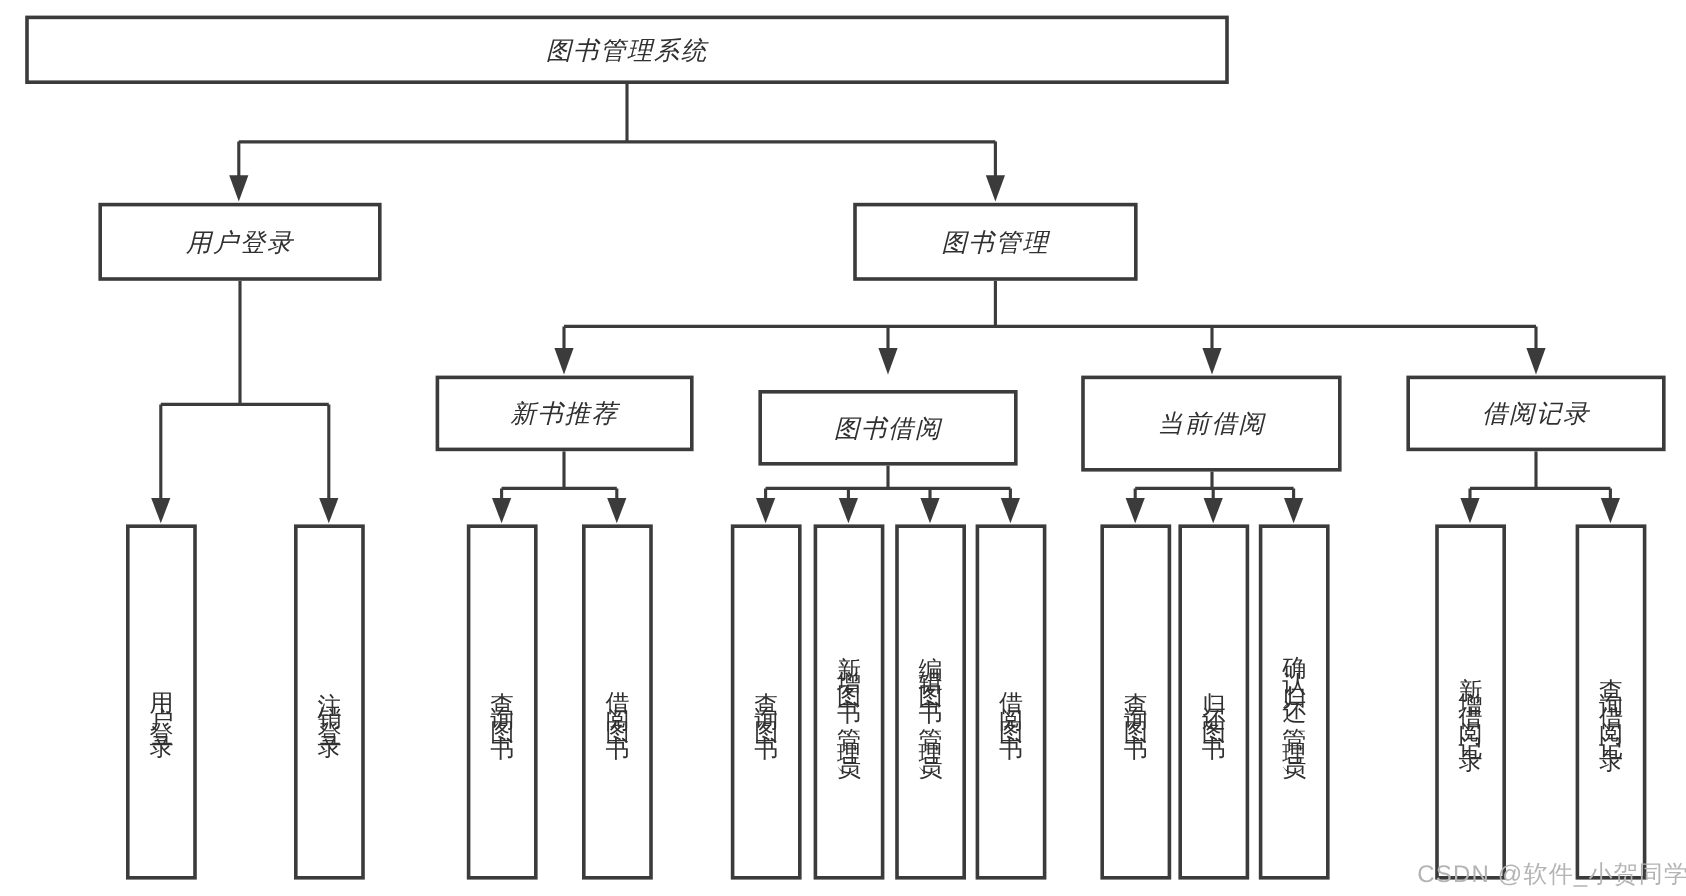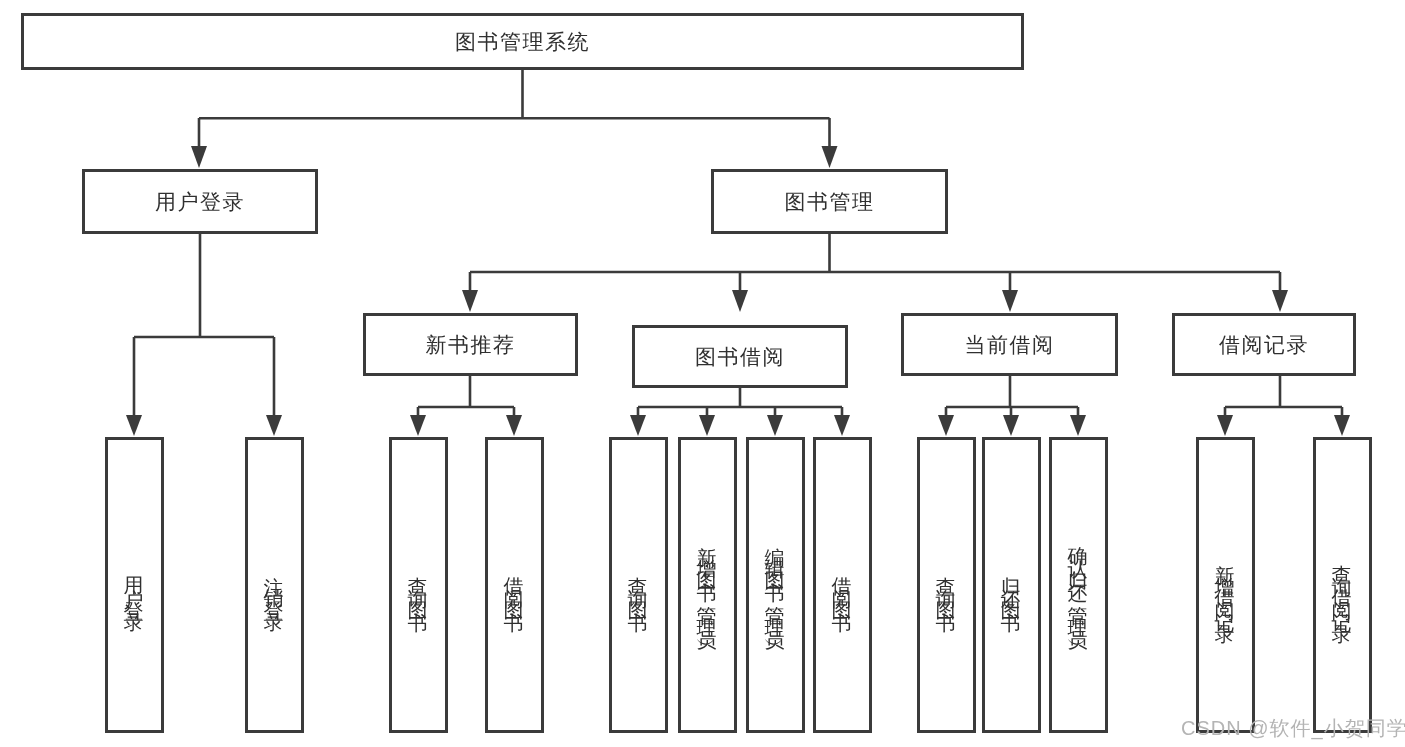--- a/index.html
+++ b/index.html
@@ -13,21 +13,21 @@
   .connectors{position:absolute;left:0;top:0;width:1405px;height:747px;}
   .node{
     position:absolute;
     box-sizing:border-box;
     border:3px solid #3b3b3b;
     background:#ffffff;
     display:flex;align-items:center;justify-content:center;
     color:#303030;
     z-index:2;
   }
-  .h-node{font-size:21px;letter-spacing:1.5px;white-space:nowrap;}
+  .h-node{font-size:21px;letter-spacing:1.5px;white-space:nowrap;font-style:italic;}
   .v-node span{
     writing-mode:vertical-rl;
     text-orientation:mixed;
     font-size:20px;
     letter-spacing:12px;
     line-height:1;
     white-space:nowrap;
   }
   .watermark{
     position:absolute;
@@ -106,24 +106,24 @@
   <div class="node h-node" style="left:363px;top:313px;width:215px;height:63px;">
     <span>新书推荐</span>
   </div>
 
   <div class="node h-node" style="left:711px;top:169px;width:237px;height:65px;">
     <span>图书管理</span>
   </div>
   <div class="node h-node" style="left:632px;top:325px;width:216px;height:63px;">
     <span>图书借阅</span>
   </div>
-  <div class="node h-node" style="left:901px;top:313px;width:217px;height:63px;">
+  <div class="node h-node" style="left:901px;top:313px;width:217px;height:80px;">
     <span>当前借阅</span>
   </div>
-  <div class="node h-node" style="left:1172px;top:313px;width:184px;height:63px;">
+  <div class="node h-node" style="left:1172px;top:313px;width:216px;height:63px;">
     <span>借阅记录</span>
   </div>
 
   <div class="node v-node" style="left:104.5px;top:437px;width:59px;height:296px;">
     <span>用户登录</span>
   </div>
   <div class="node v-node" style="left:244.5px;top:437px;width:59px;height:296px;">
     <span>注销登录</span>
   </div>
 

